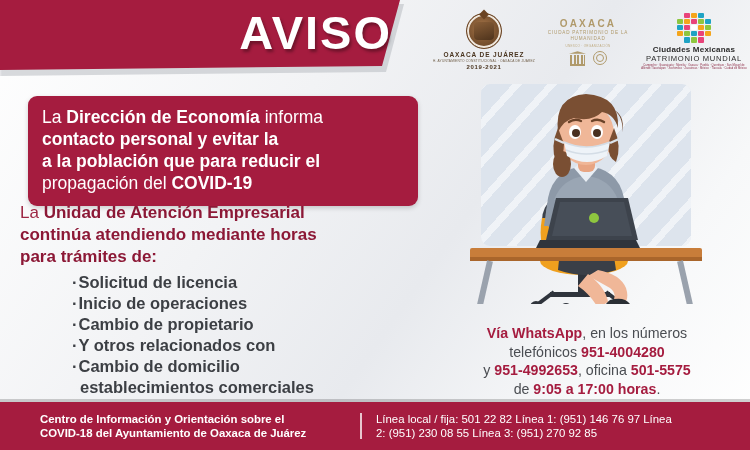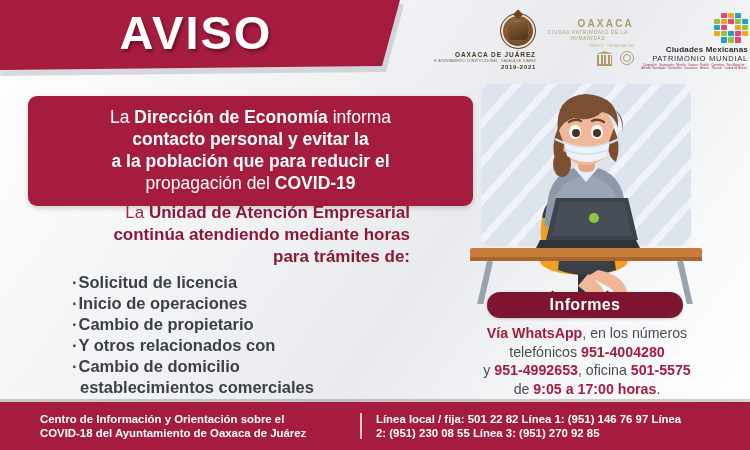--- a/index.html
+++ b/index.html
@@ -27,38 +27,38 @@
   .header-shadow {
     position:absolute; left:0; top:0; width:424px; height:78px;
     background:#b9bcc2;
     clip-path:polygon(0 4px, 404px 4px, 386px 72px, 0 76px);
     z-index:3;
     filter:blur(1px);
     opacity:.55;
   }
   .aviso-title {
     position:absolute; left:0; top:5px; width:392px;
-    text-align:center;
+    text-align:right;
     color:#ffffff;
     font-size:47px;
     font-weight:bold;
     letter-spacing:2px;
     line-height:56px;
     text-shadow:2px 3px 3px rgba(0,0,0,.32);
     z-index:6;
     white-space:nowrap;
   }
 
   
   .logos {
     position:absolute; left:432px; top:4px; width:316px; height:62px;
     display:flex; align-items:center; justify-content:space-between;
     z-index:5;
   }
-  .logo { display:flex; flex-direction:column; align-items:flex-end;margin-top:13px; }
+  .logo { display:flex; flex-direction:column; align-items:center;margin-top:13px; }
 
   
   .logo1 { width:104px; }
   .seal {
     width:36px; height:36px; border-radius:50%;
     border:1.6px solid #6b4423;
     background:radial-gradient(circle at 45% 42%,#a9784b 0%,#7b5330 52%,#5c3c22 100%);
     position:relative;
     box-shadow:inset 0 0 0 2px #efe7dd;
   }
@@ -109,37 +109,37 @@
   
   .logo3 { width:108px; }
   .mosaic { width:34px;height:30px; display:grid; grid-template-columns:repeat(5,1fr); grid-template-rows:repeat(5,1fr); gap:.6px; }
   .mosaic i { display:block; border-radius:1px; }
   .logo3-name{ font-size:8px; font-weight:bold; color:#2b2b2b; letter-spacing:.2px; margin-top:2px;}
   .logo3-sub{ font-size:7.6px; color:#2b2b2b; letter-spacing:.7px; }
   .logo3-tiny{ font-size:2.6px; color:#8a2540; letter-spacing:.1px; line-height:3.4px; text-align:center; margin-top:1px;}
 
   
   .notice-box {
-    position:absolute; left:28px; top:96px; width:445px;
+    position:absolute; left:28px; top:96px; width:390px;
     background:#a51c3f;
     border-radius:9px;
-    padding:10px 4px 12px;
+    padding:10px 14px 12px;
     color:#fff;
-    text-align:center;
+    text-align:left;
     font-size:17.5px;
     line-height:22px;
     font-weight:bold;
     z-index:5;
     box-shadow:0 2px 5px rgba(0,0,0,.18);
   }
   .notice-box .lite { font-weight:normal; }
 
   .subhead {
     position:absolute; left:20px; top:202px; width:390px;
-    text-align:right;
+    text-align:left;
     color:#8c1836;
     font-size:17px;
     line-height:22px;
     font-weight:bold;
     z-index:5;
   }
   .subhead .lite { font-weight:normal; color:#9d2744; }
 
   .bullets {
     position:absolute; left:72px; top:272px; width:340px;
@@ -199,21 +199,21 @@
     content:"";position:absolute;left:0;top:-3px;width:750px;height:3px;
     background:rgba(0,0,0,.18);
   }
   .footer-left {
     width:360px; padding-left:40px;
     color:#fff; font-size:11.4px; font-weight:bold; line-height:14px;
   }
   .footer-div { width:2px; height:26px; background:rgba(255,255,255,.75); }
   .footer-right {
     flex:1; padding-left:14px; padding-right:19px;
-    color:#fff; font-size:11.4px; font-weight:bold; line-height:14px;
+    color:#fff; font-size:11.4px; font-weight:normal; line-height:14px;
   }
 </style>
 </head>
 <body>
 
 <div id="poster">
 
   <div class="header-shadow"></div>
   <div class="header-band"></div>
   <div class="aviso-title">AVISO</div>
@@ -367,21 +367,20 @@
     <path d="M20 183 l-10 44" stroke="#9aa2ad" stroke-width="6" fill="none"></path>
     <path d="M210 183 l10 44" stroke="#9aa2ad" stroke-width="6" fill="none"></path>
 
     <path d="M128 192 q22 4 28 18 q4 12 -4 18 l-10 -2 q6 -10 -2 -16 q-14 -8 -22 -12 z" fill="#f0b798"></path>
     <path d="M118 196 q18 14 20 28 l-10 6 q-8 -14 -20 -22 z" fill="#f0b798"></path>
 
     <path d="M140 222 q14 -4 20 4 q2 6 -6 8 l-18 0 q-4 -6 4 -12 z" fill="#2a2e34"></path>
     <path d="M120 228 q14 -4 20 4 q2 6 -6 8 l-18 0 q-4 -6 4 -12 z" fill="#2a2e34"></path>
   </svg>
 
-  <div class="informes-badge">Informes</div>
 
   <div class="informes-text">
     <div>
       <b>Vía WhatsApp</b><span>, en los números</span>
     </div>
     <div>
       <span>telefónicos </span><b>951-4004280</b>
     </div>
     <div>
       <span>y </span><b>951-4992653</b><span>, oficina </span><b>501-5575</b>

